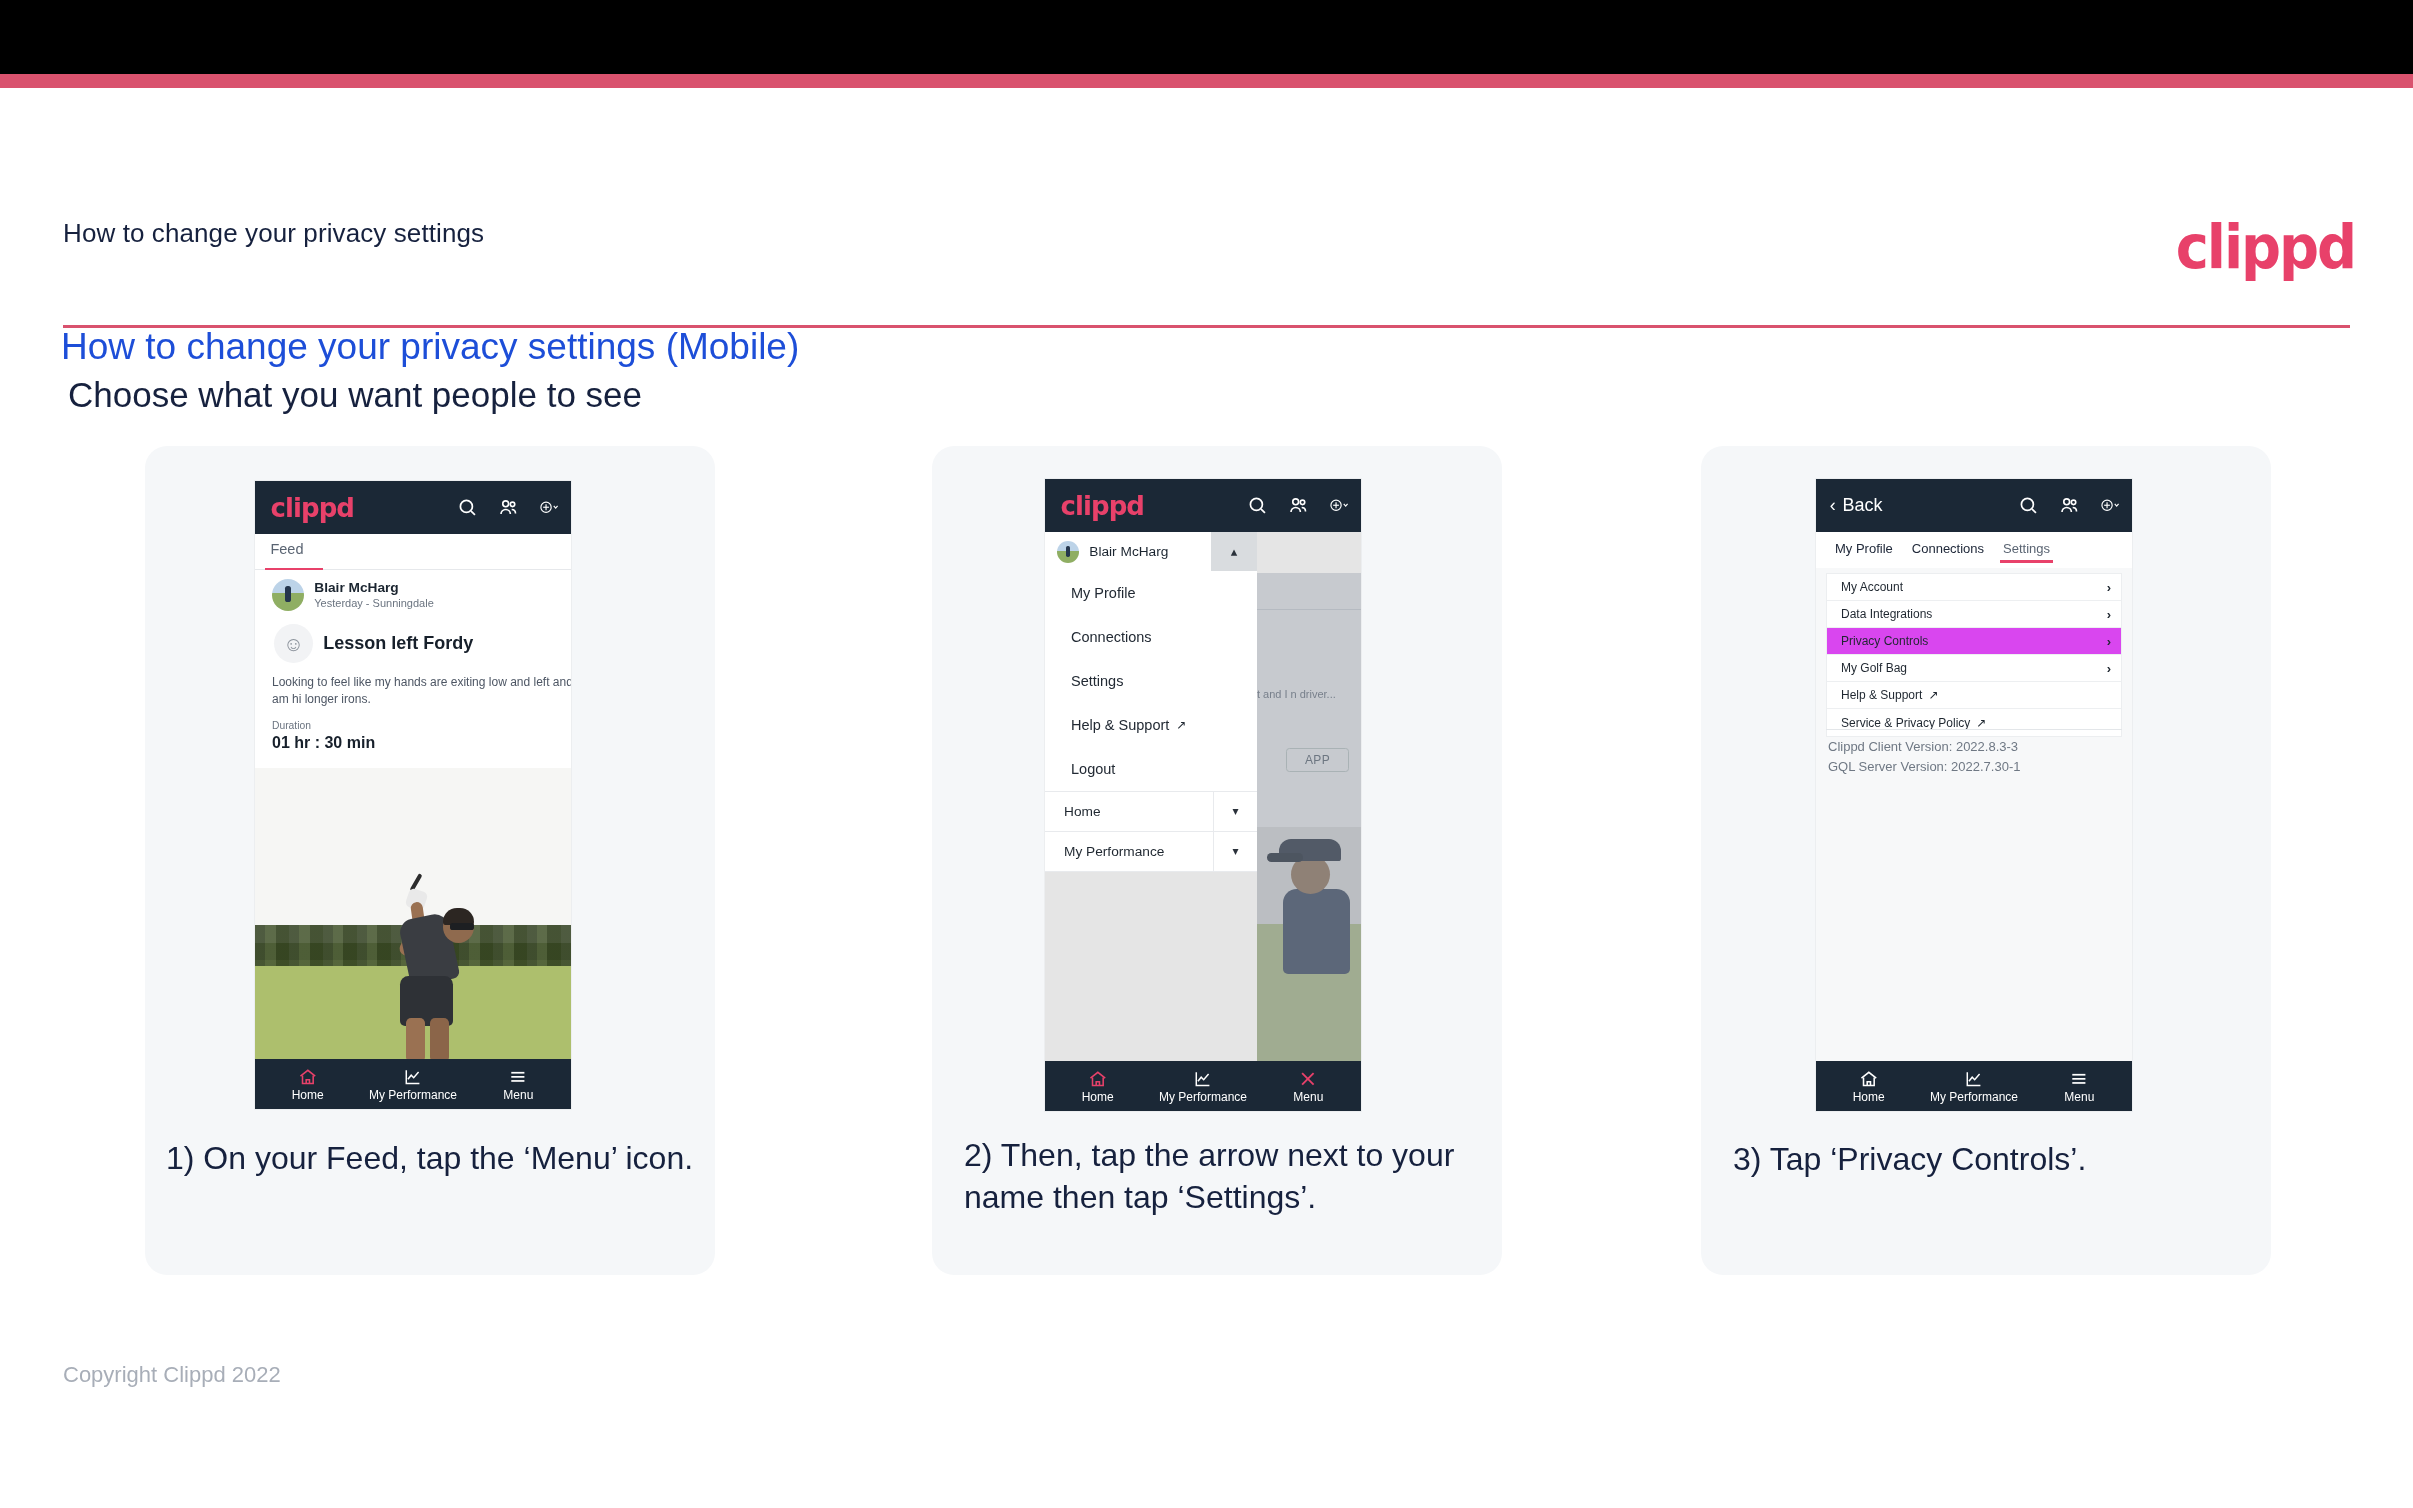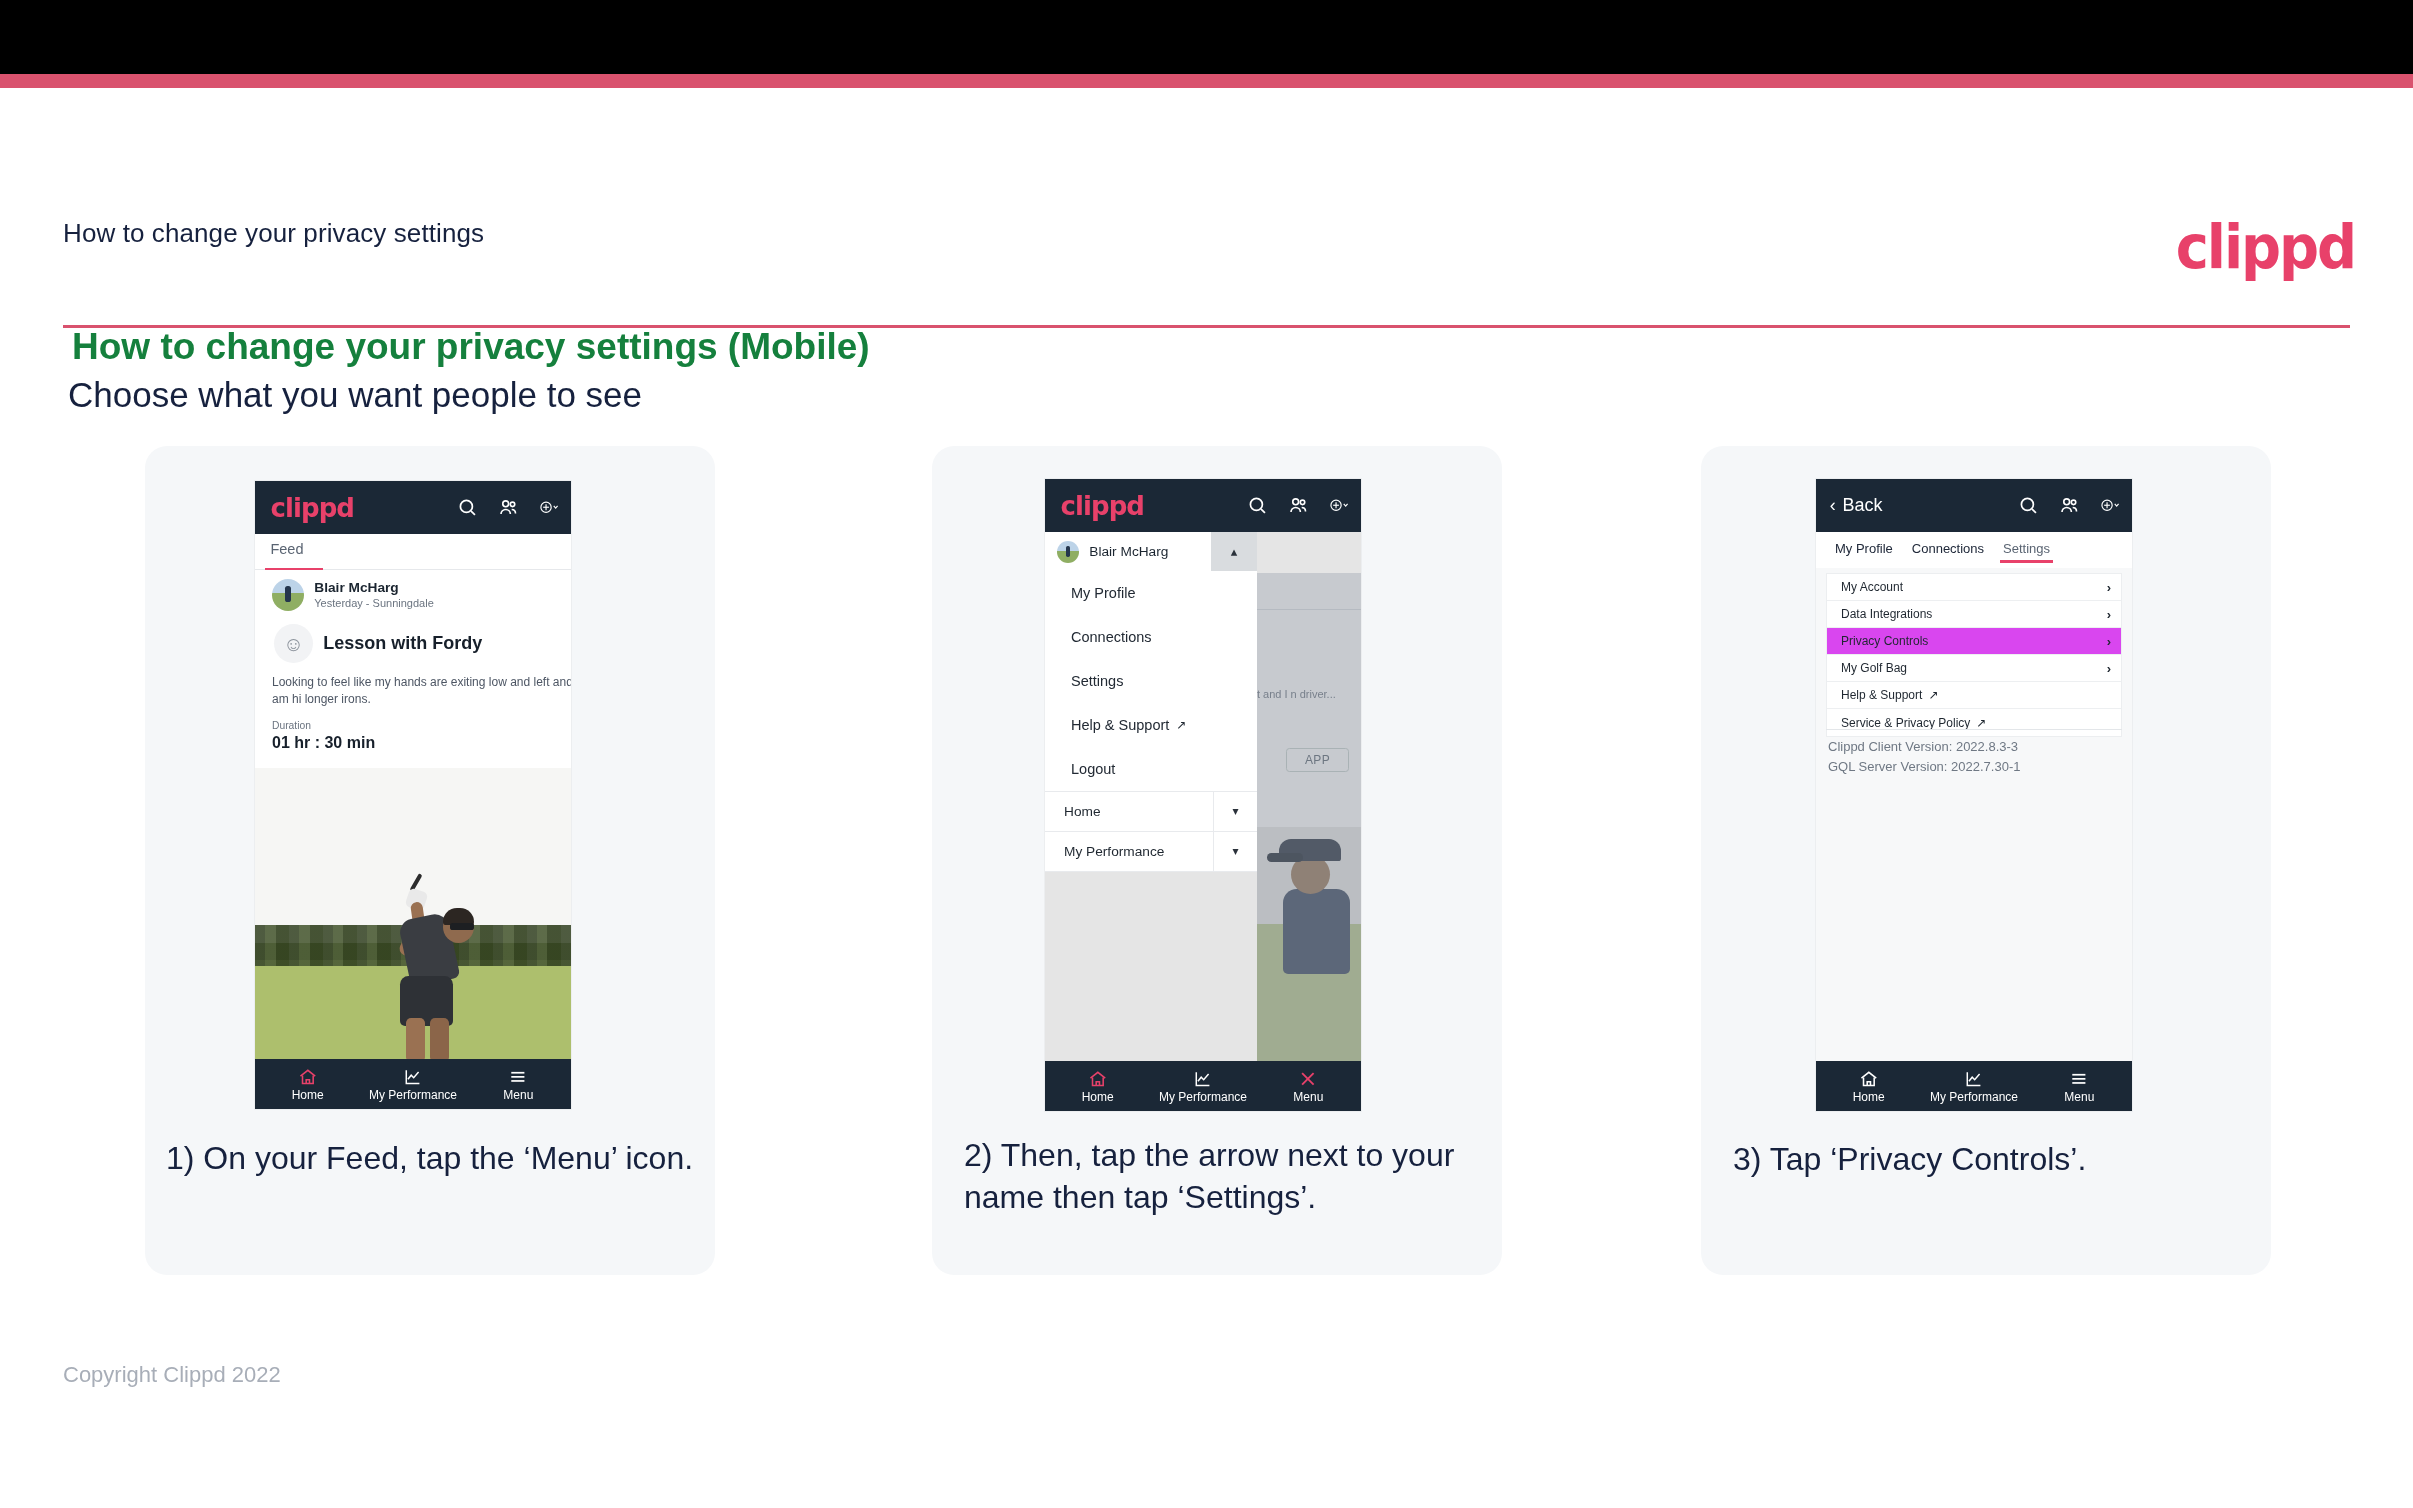--- a/index.html
+++ b/index.html
@@ -24,22 +24,22 @@
   .logo {
     position:absolute; right:58px; top:126px;
     font-size:56px; font-weight:bold; color:#e8416a;
     letter-spacing:-2.1px; font-family:"DejaVu Sans", sans-serif;
     transform: scaleY(1.08);
   }
   .header-rule { position:absolute; left:63px; top:237px; width:2287px; height:2.6px; background:#d9526e; }
 
   
   .page-title {
-    position:absolute; left:72px; top:326px;
-    font-size:37px; font-weight:bold; color:#15803d; white-space:nowrap;
+    position:absolute; left:61px; top:326px;
+    font-size:37px; font-weight:normal; color:#1d4ed8; white-space:nowrap;
   }
   .page-subtitle {
     position:absolute; left:68px; top:375px;
     font-size:35px; font-weight:normal; color:#16213e; white-space:nowrap;
   }
 
   
   .card {
     position:absolute; top:446px; width:570px; height:829px;
     background:#f5f7f9; border-radius:22px;
@@ -252,21 +252,21 @@
       <div class="p1-user">
         <div class="avatar"></div>
         <div>
           <div class="p1-name">Blair McHarg</div>
           <div class="p1-meta">Yesterday - Sunningdale</div>
         </div>
       </div>
 
       <div class="p1-lesson">
         <div class="lesson-ic">☺</div>
-        <div class="p1-lesson-title">Lesson with Fordy</div>
+        <div class="p1-lesson-title">Lesson left Fordy</div>
       </div>
 
       <div class="p1-desc">Looking to feel like my hands are exiting low and left and I am hi longer irons.</div>
       <div class="p1-durlabel">Duration</div>
       <div class="p1-durval">01 hr : 30 min</div>
 
       <div class="p1-photo">
         <div class="trees"></div>
         <div class="golfer">
           <div class="g-club"></div>

